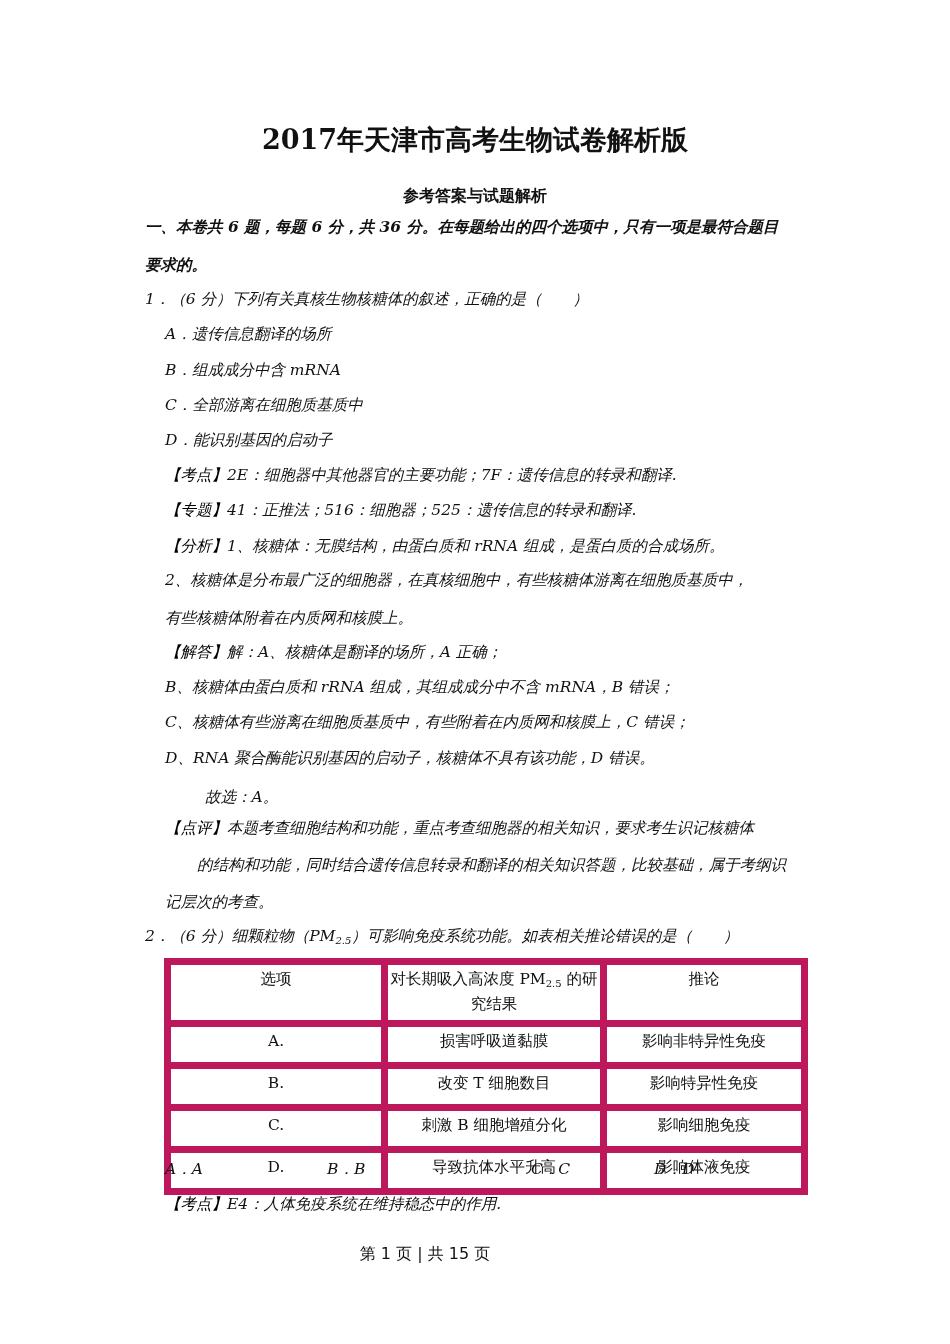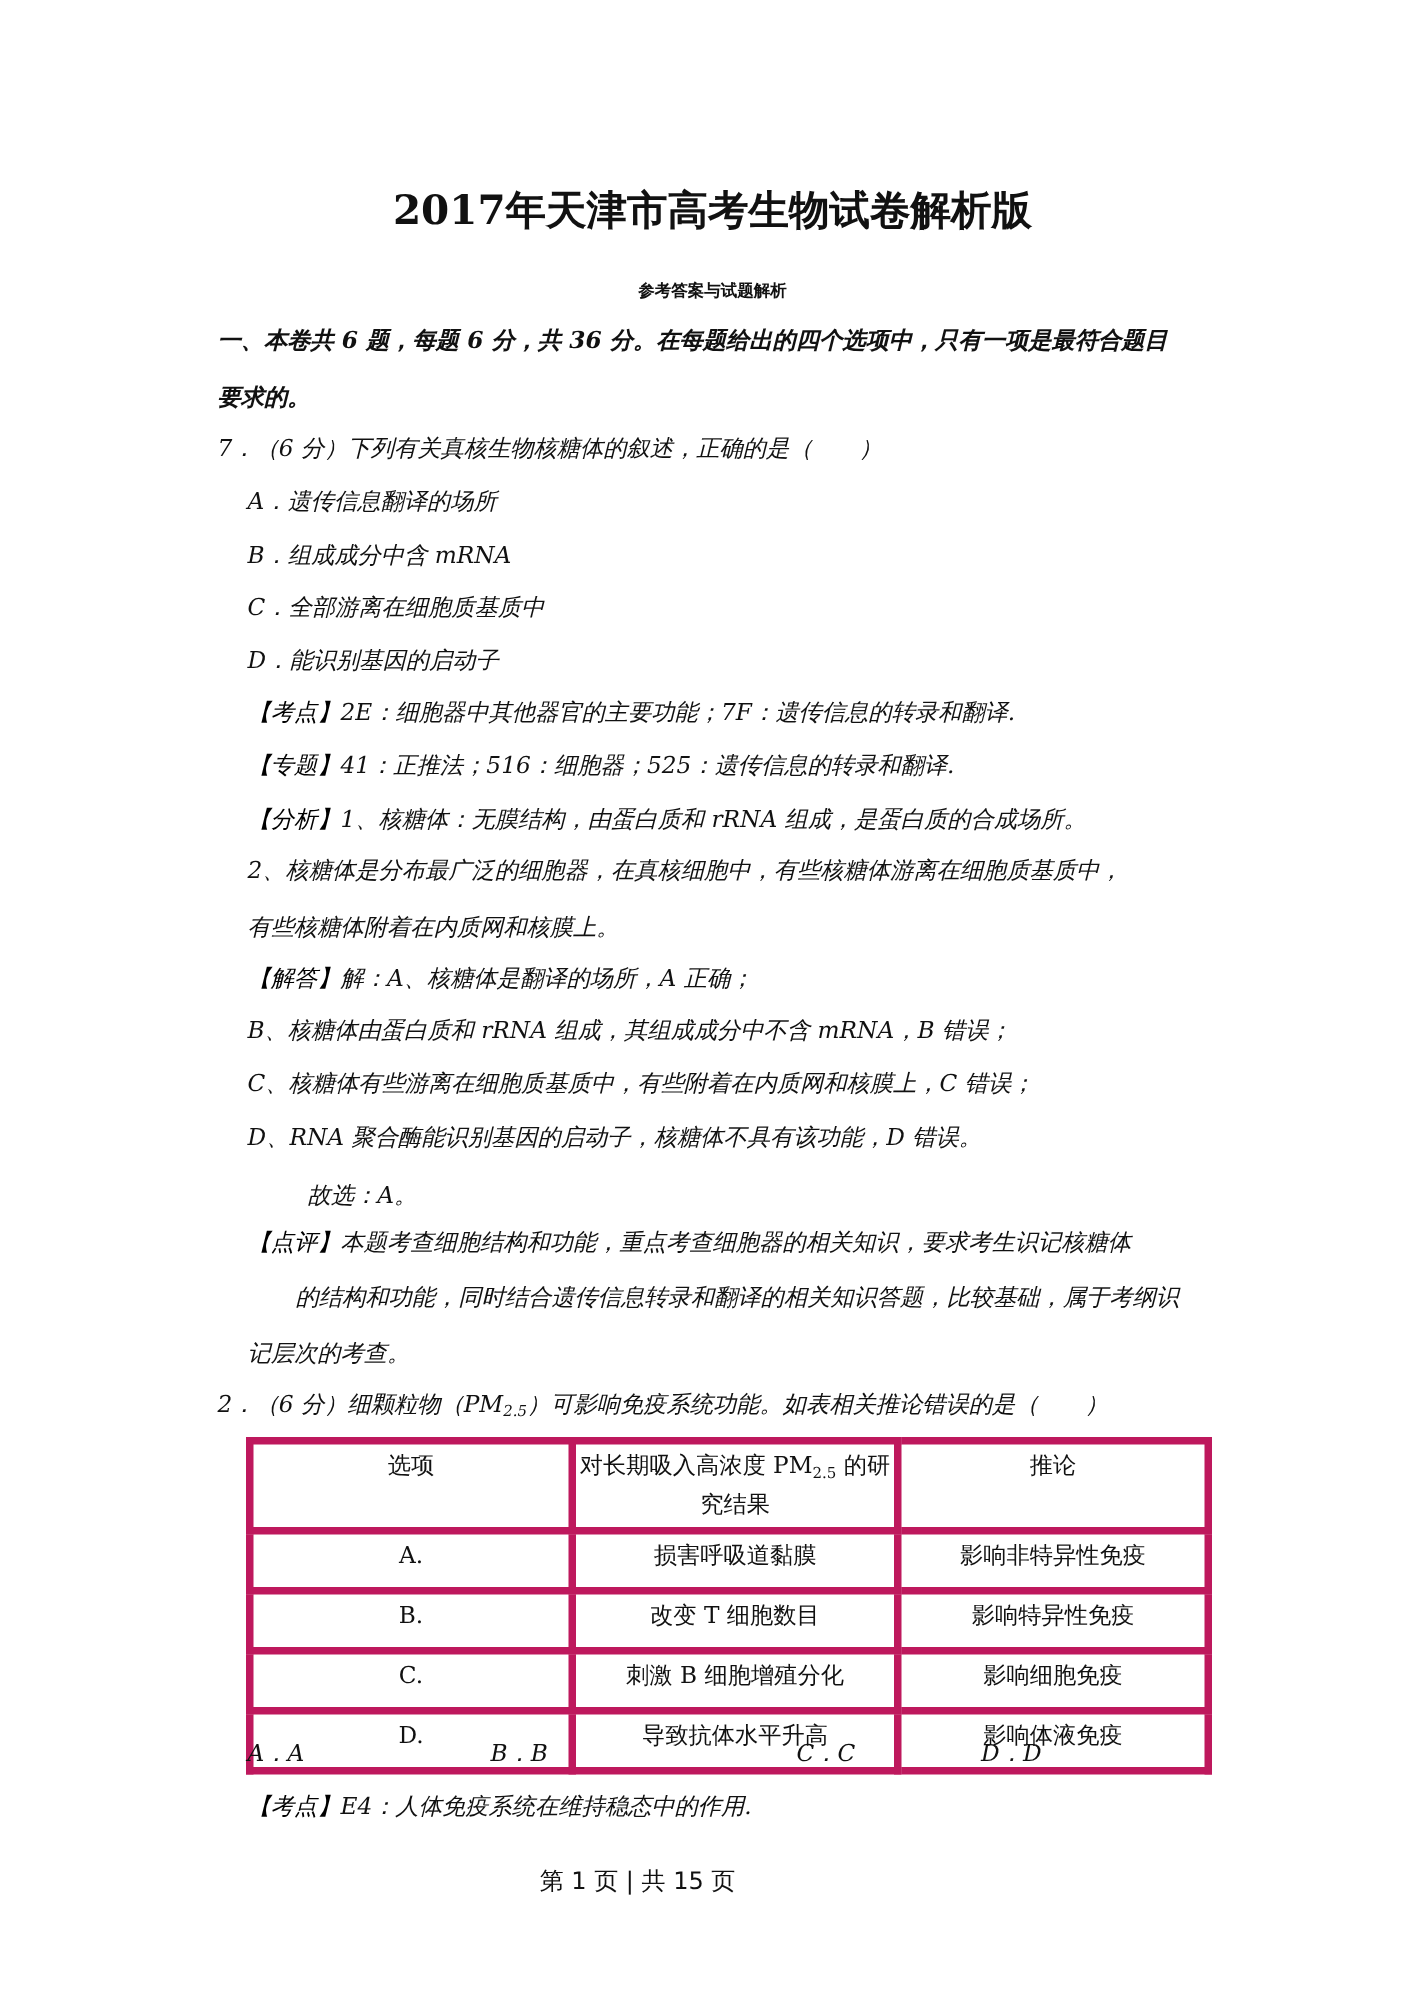--- a/index.html
+++ b/index.html
@@ -1,37 +1,37 @@
 <!DOCTYPE html>
 <html><head>
 <meta charset="utf-8">
 <style>
   html, body { margin:0; padding:0; background:#fff; }
   body { width:950px; height:1344px; position:relative; font-family:"DejaVu Serif","Liberation Serif",serif; color:#111; overflow:hidden; }
   .title { position:absolute; top:122px; left:0; width:950px; text-align:center; font-size:27px; font-weight:bold; letter-spacing:0px; }
-  .subtitle { position:absolute; top:186px; left:0; width:950px; text-align:center; font-size:11px; font-weight:bold; }
+  .subtitle { position:absolute; top:186px; left:0; width:950px; text-align:center; font-size:16px; font-weight:bold; }
   .line { position:absolute; font-size:15.5px; white-space:nowrap; line-height:20px;font-style:italic; }
   .bold { font-weight:bold; }
   .tag { color:#000000; }
   sub { font-size:10px; vertical-align:-3px; }
   table.q2 { position:absolute; left:164px; top:958px; width:644px; border-collapse:collapse; font-size:15.5px; }
-  table.q2 td { border:5px solid #be185d; text-align:center; vertical-align:top; padding:4px 2px; height:27px; line-height:20px; }
+  table.q2 td { border:7px solid #be185d; text-align:center; vertical-align:top; padding:4px 2px; height:27px; line-height:20px; }
   table.q2 tr.hdr td { height:47px; }
   .footer { position:absolute; top:1244px; left:0; width:850px; text-align:center; font-family:"DejaVu Sans","Liberation Sans",sans-serif; font-size:16px; }
 </style>
 </head>
 <body>
 
 <div class="title">2017年天津市高考生物试卷解析版</div>
 <div class="subtitle">参考答案与试题解析</div>
 
 <div class="line bold" style="top:217px;left:145px;">一、本卷共 6 题，每题 6 分，共 36 分。在每题给出的四个选项中，只有一项是最符合题目</div>
 <div class="line bold" style="top:255px;left:145px;">要求的。</div>
 
-<div class="line" style="top:289px;left:145px;">7．（6 分）下列有关真核生物核糖体的叙述，正确的是（　　）</div>
+<div class="line" style="top:289px;left:145px;">1．（6 分）下列有关真核生物核糖体的叙述，正确的是（　　）</div>
 <div class="line" style="top:324px;left:165px;">A．遗传信息翻译的场所</div>
 <div class="line" style="top:360px;left:165px;">B．组成成分中含 mRNA</div>
 <div class="line" style="top:395px;left:165px;">C．全部游离在细胞质基质中</div>
 <div class="line" style="top:430px;left:165px;">D．能识别基因的启动子</div>
 
 <div class="line" style="top:465px;left:165px;">
   <span class="tag">【考点】</span><span>2E：细胞器中其他器官的主要功能；7F：遗传信息的转录和翻译.</span>
 </div>
 <div class="line" style="top:500px;left:165px;">
   <span class="tag">【专题】</span><span>41：正推法；516：细胞器；525：遗传信息的转录和翻译.</span>

